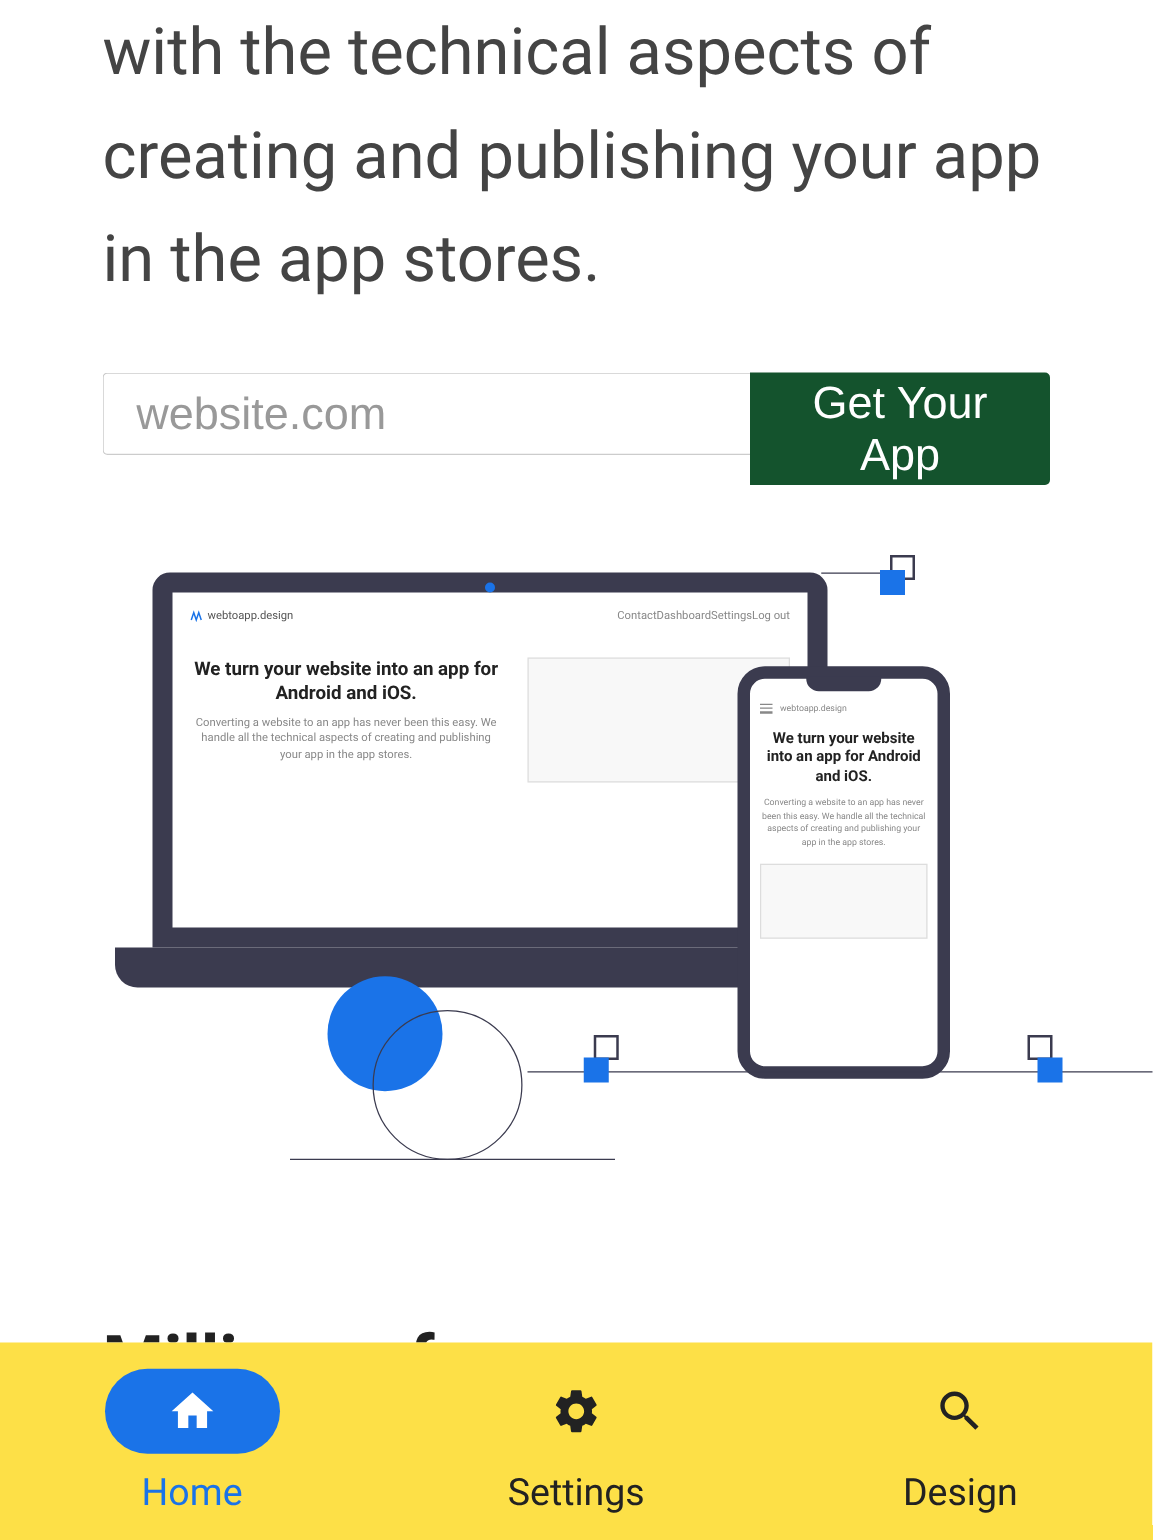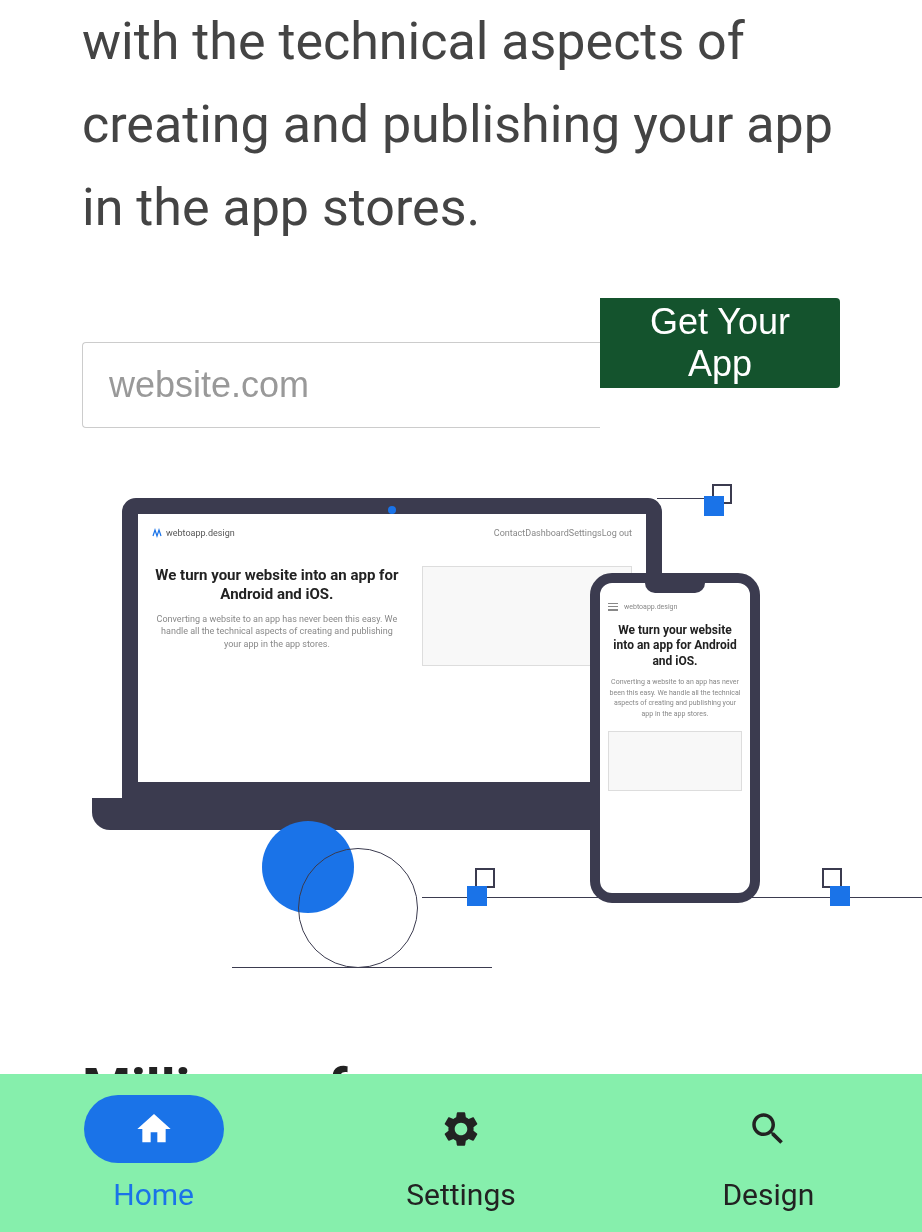--- a/index.html
+++ b/index.html
@@ -21,29 +21,28 @@
       color: #444;
       margin-bottom: 48px;
     }
     .input-row {
       display: flex;
       width: 100%;
       margin-bottom: 30px;
     }
     .url-input {
       flex: 1;
-      height: 86px;
+      height: 66px;
       border: 1px solid #ccc;
       border-right: none;
       border-radius: 4px 0 0 4px;
       padding: 0 26px;
       font-size: 36px;
       color: #888;
       outline: none;
-      margin-top: 44px;
     }
     .url-input::placeholder { color: #999; }
     .cta-button {
       height: 90px;
       padding: 0 40px;
       background: #14532d;
       color: #fff;
       border: none;
       border-radius: 0 4px 4px 0;
       font-size: 36px;
@@ -281,21 +280,21 @@
       overflow: hidden;
       height: 18px;
     }
     
     .bottom-nav {
       position: absolute;
       bottom: 0;
       left: 0;
       right: 0;
       height: 158px;
-      background: #86efac;
+      background: #fde047;
       display: flex;
       justify-content: space-around;
       align-items: center;
     }
     .nav-item {
       display: flex;
       flex-direction: column;
       align-items: center;
       gap: 14px;
       cursor: pointer;

